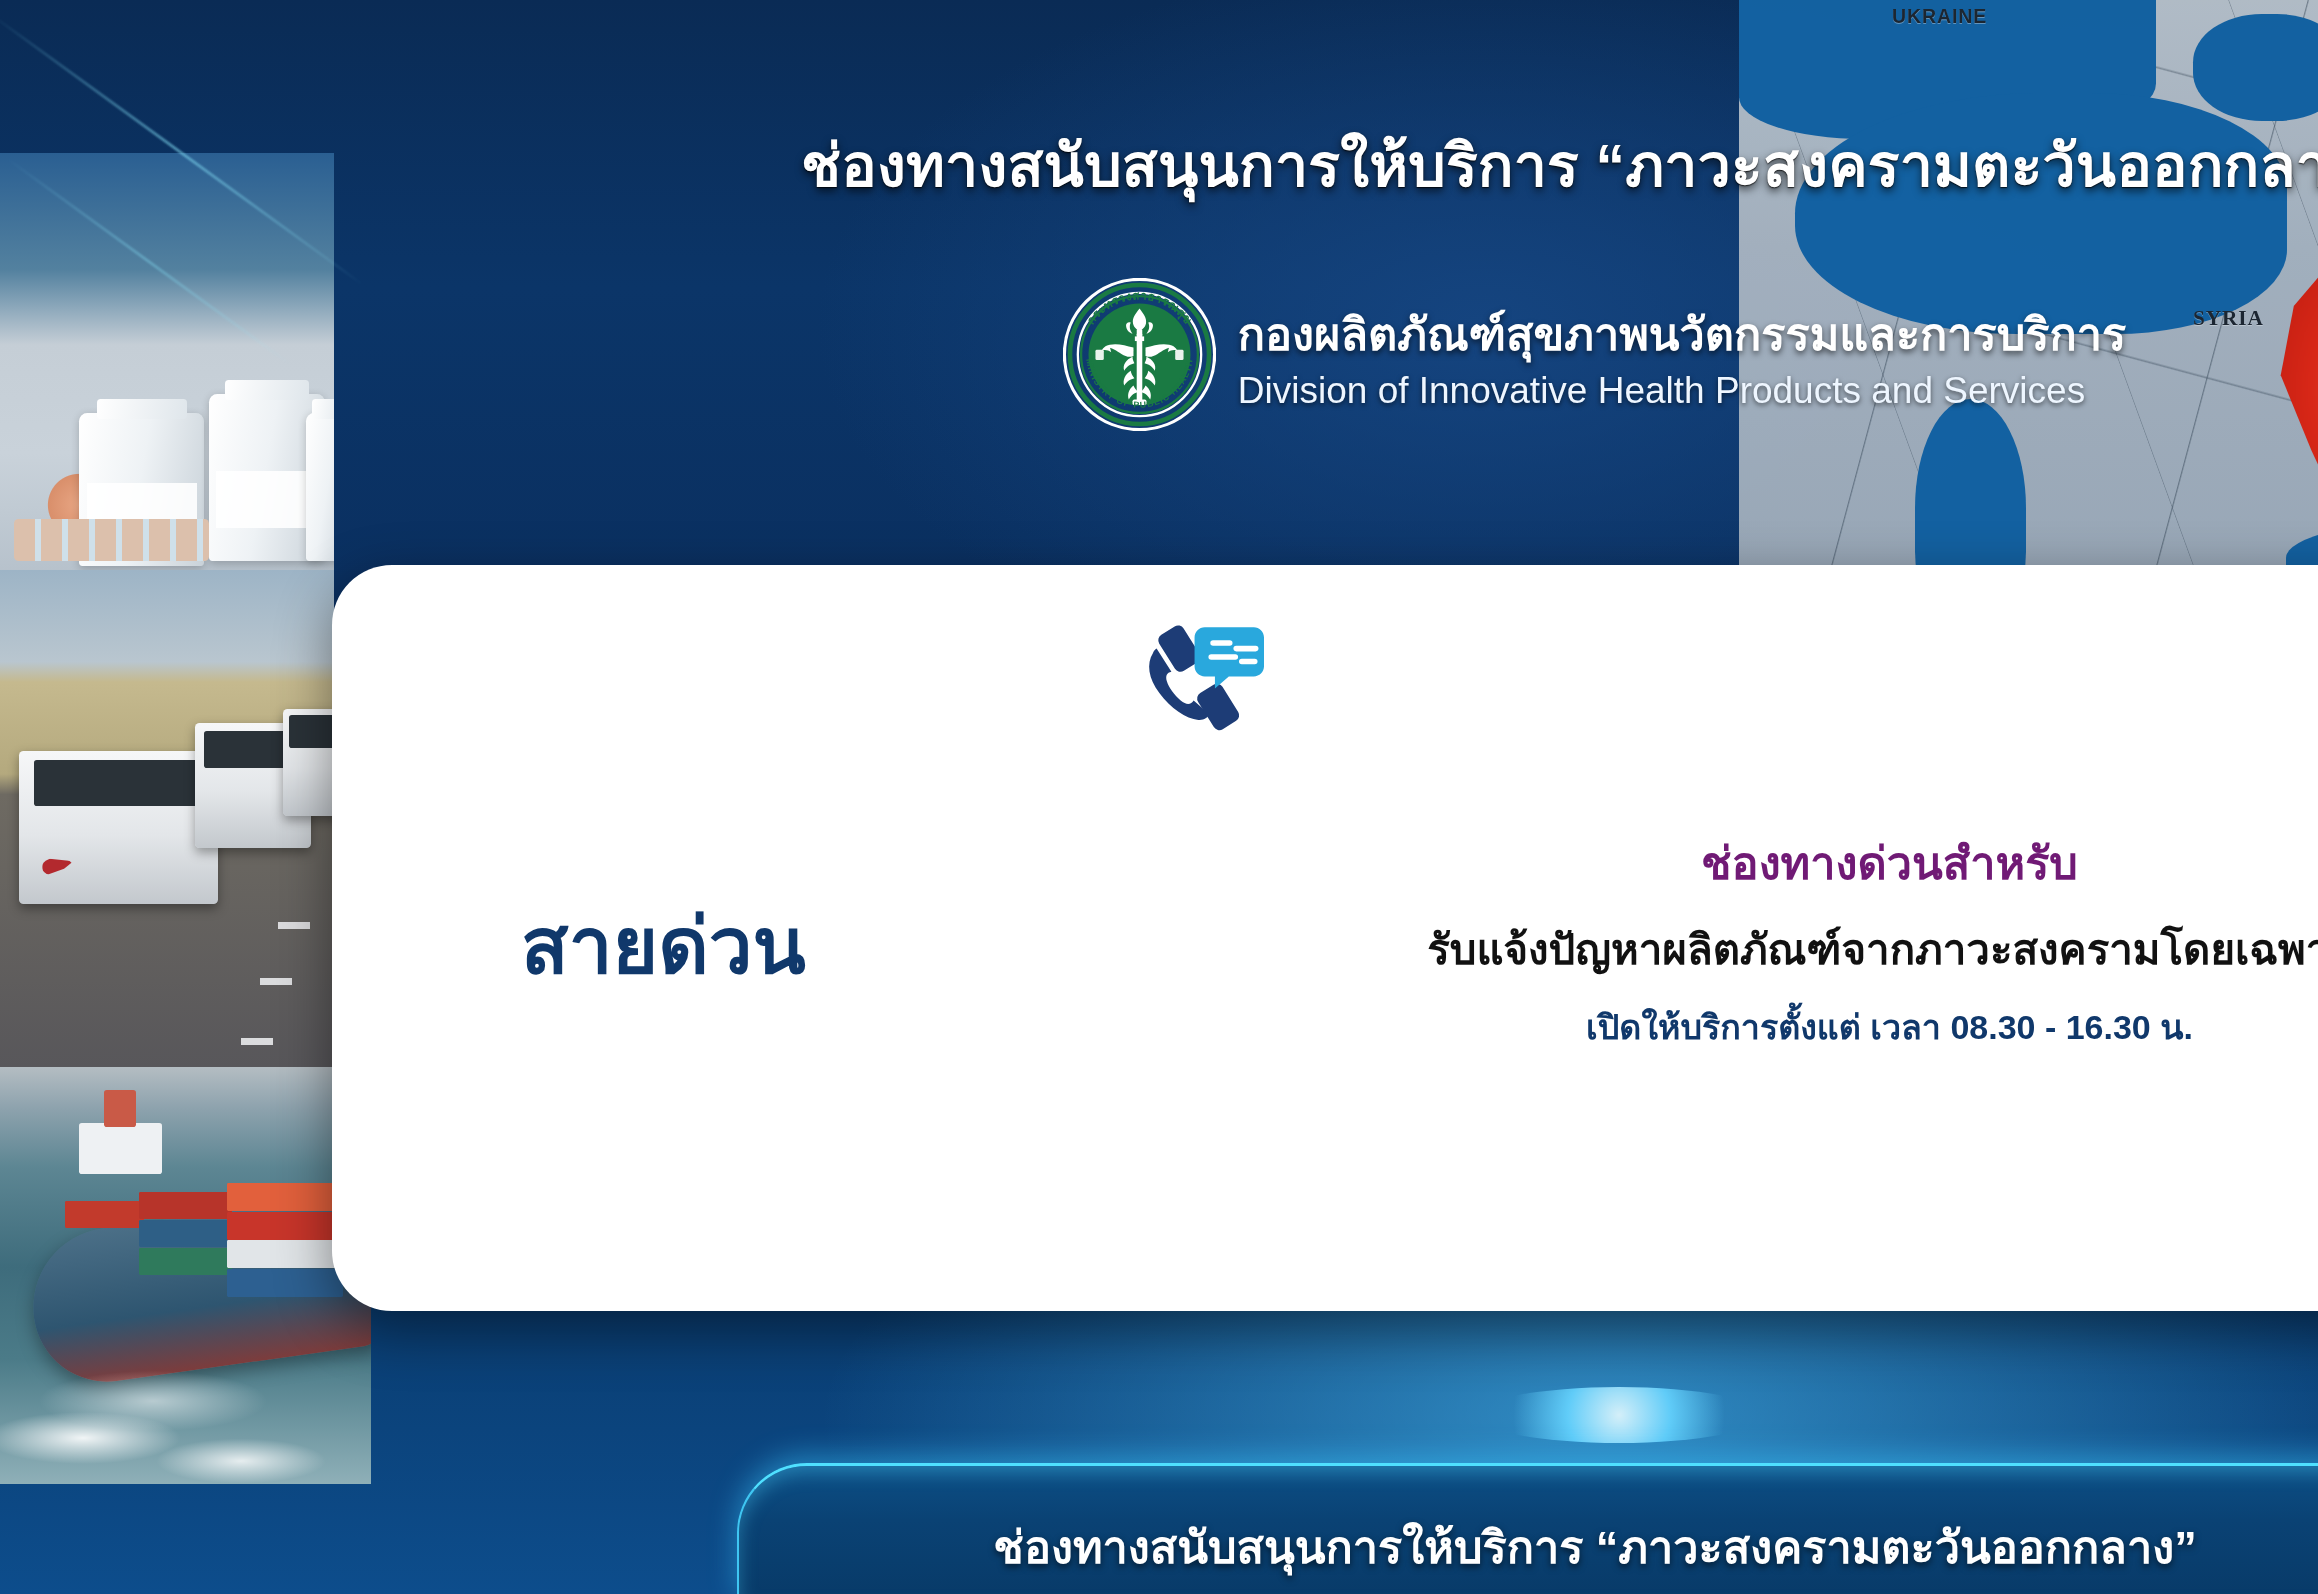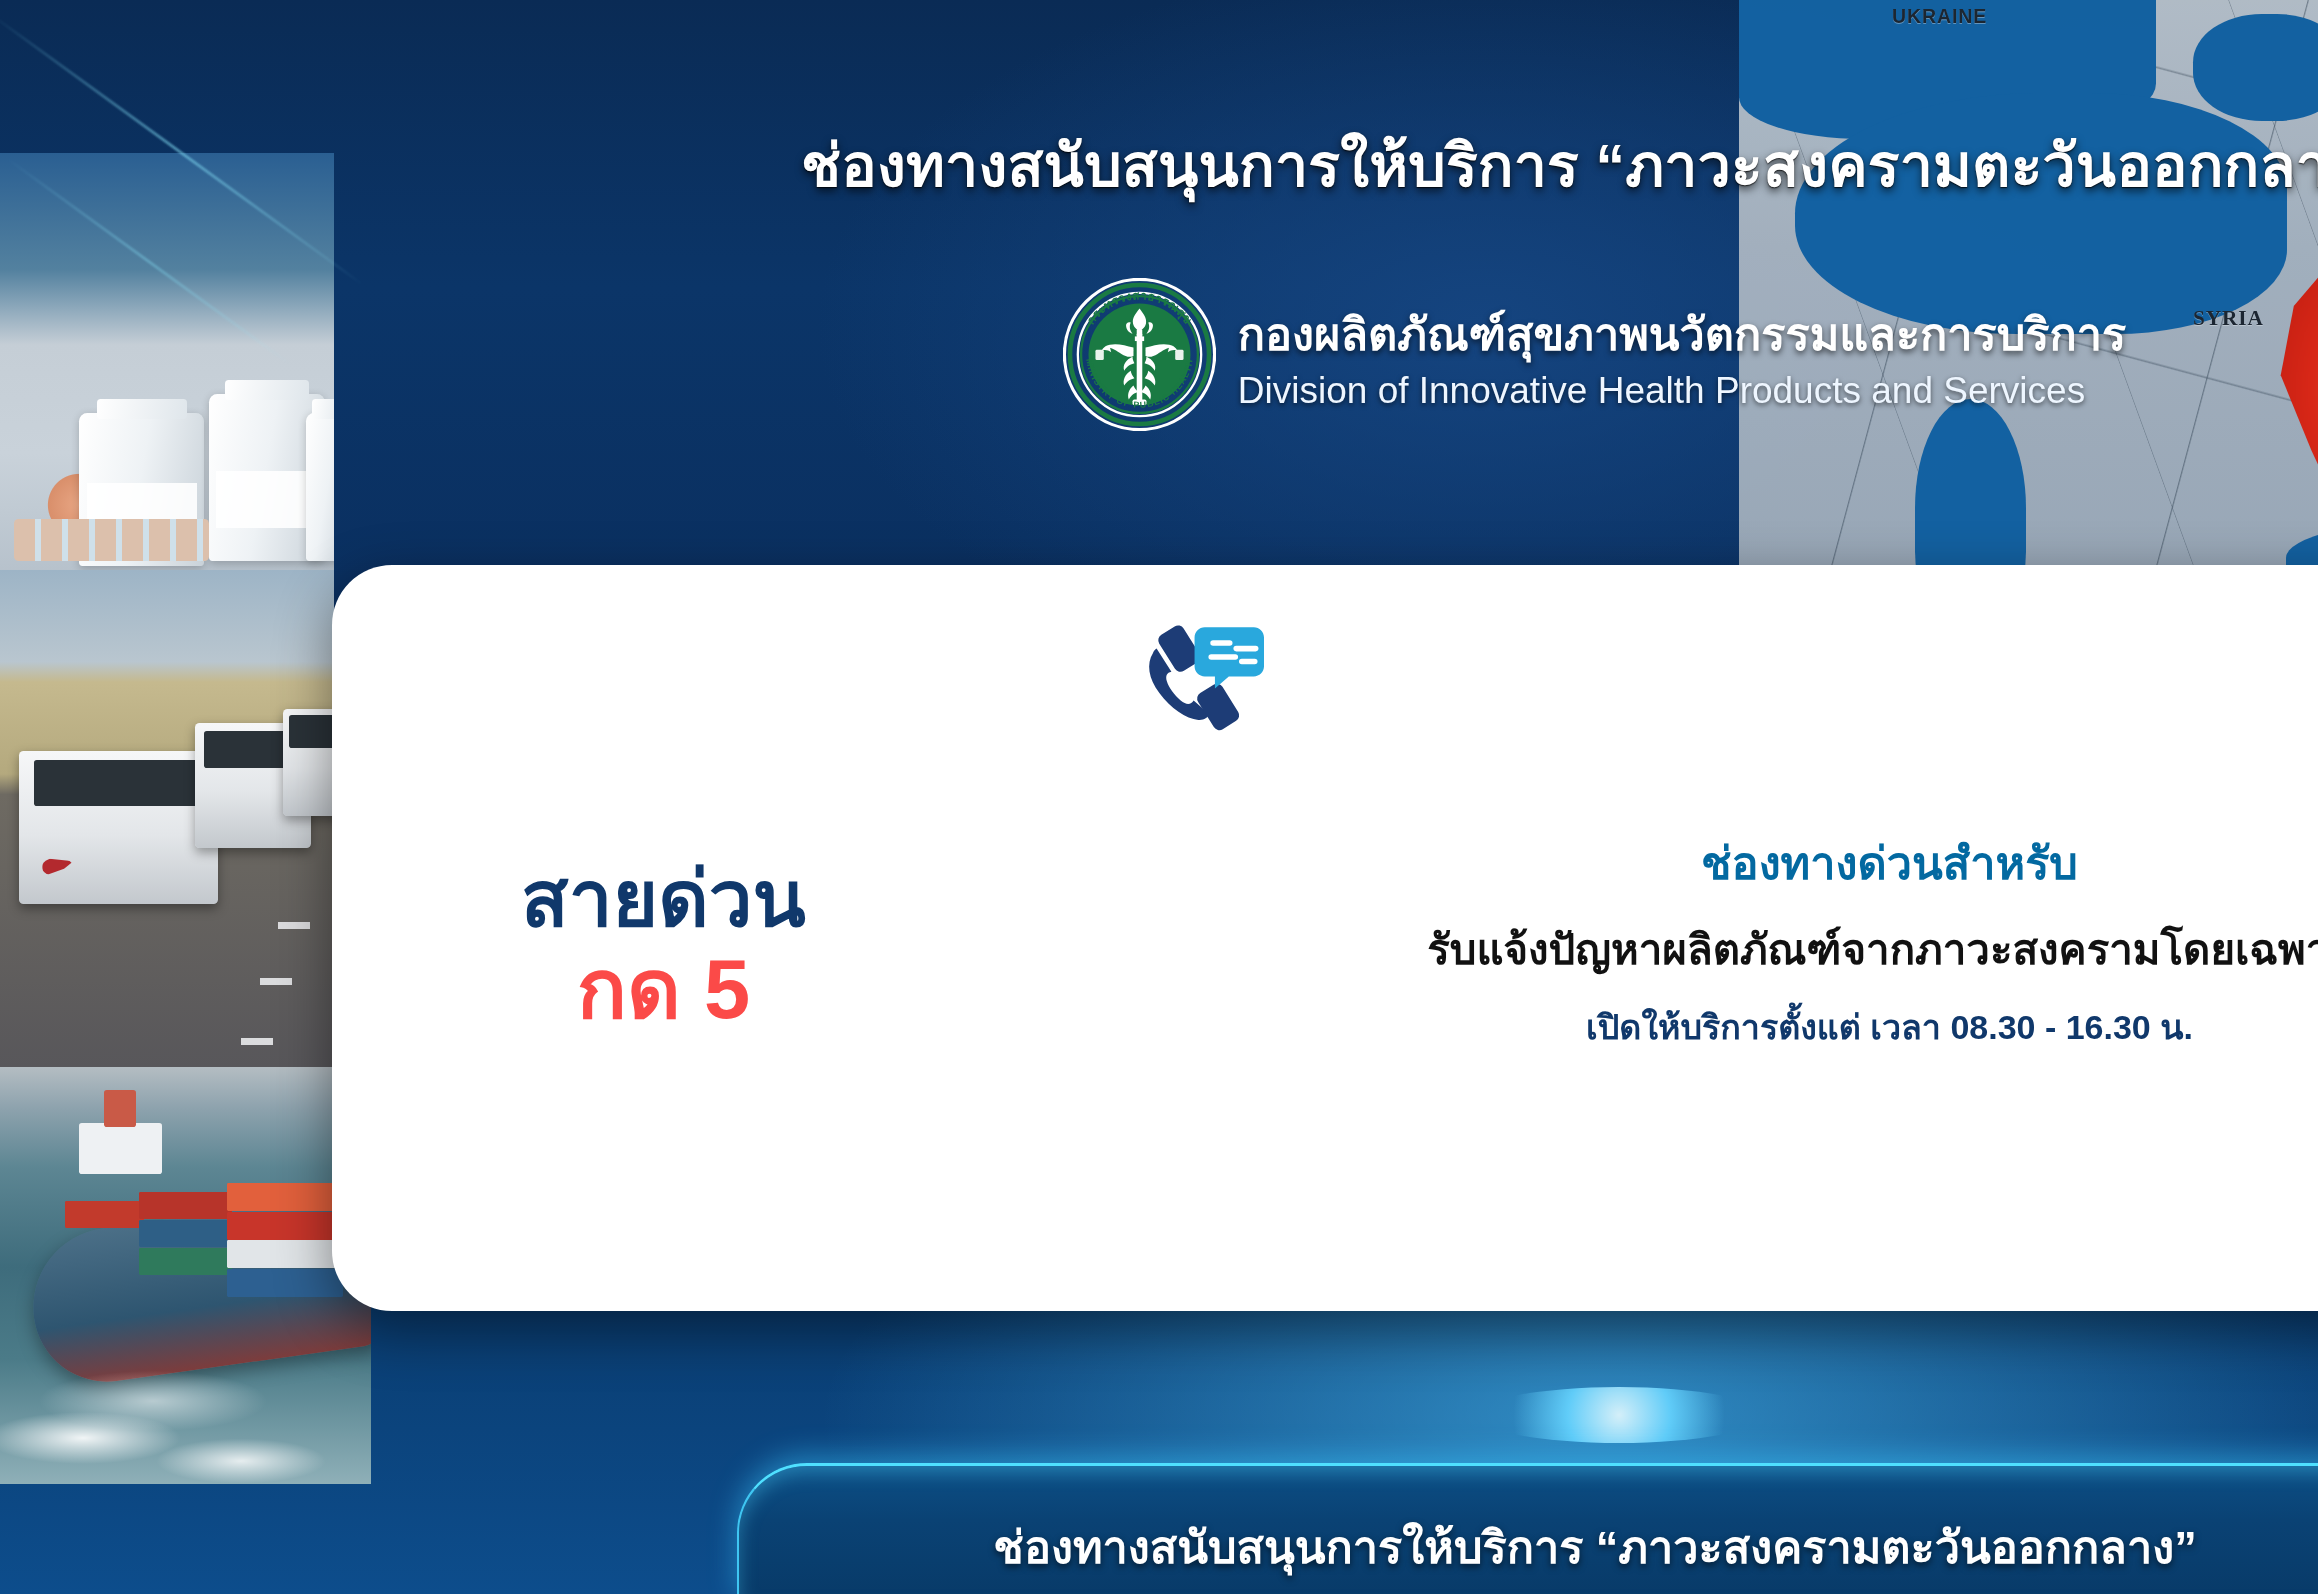--- a/index.html
+++ b/index.html
@@ -108,21 +108,21 @@
           display:flex; align-items:stretch; }
   .card-left { width:663px; flex:0 0 auto; display:flex; flex-direction:column;
                align-items:center; justify-content:center; padding-top:18.5px; }
   .hl-word { font-size:78px; font-weight:bold; color:#10386b; line-height:1.05; }
   .hl-num  { font-size:125px; font-weight:bold; color:#10386b; line-height:1.0; letter-spacing:-1.9px; }
   .hl-press{ font-size:83px; font-weight:bold; color:#fb4a48; line-height:1.1; margin-top:2.8px; }
 
   .card-right { flex:1 1 auto; position:relative; display:flex; flex-direction:column;
                 align-items:center; justify-content:center; padding:0 65px 0 28px; }
   .chat-icon { position:absolute; left:144px; top:52px; width:125px; height:116px; }
-  .r-head { font-size:45px; font-weight:bold; color:#0369a1; margin-bottom:23px; }
+  .r-head { font-size:45px; font-weight:bold; color:#701a75; margin-bottom:23px; }
   .r-line { font-size:42px; font-weight:bold; color:#111; line-height:1.32; }
   .r-time { font-size:34px; font-weight:bold; color:#10386b; margin-top:27px; line-height:1.3; }
   .r-time2{ font-size:34px; font-weight:bold; color:#22b573; line-height:1.3; }
 
   
   .footer { position:absolute; left:737px; top:1463px; width:1716px; height:139px;
             border-radius:70px 70px 0 0;
             background:linear-gradient(180deg,#0c4f86 0%,#0a4274 40%,#083a68 100%);
             border-top:3.2px solid #4fe0ff; border-left:2.3px solid #3fc6f2; border-right:2.3px solid #3fc6f2;
             box-shadow:0 -8.3px 28px rgba(60,200,255,.45), inset 0 6.5px 18.5px rgba(80,215,255,.35);
@@ -249,21 +249,20 @@
     <div class="hdr-txt">
       <div class="hdr-th">กองผลิตภัณฑ์สุขภาพนวัตกรรมและการบริการ</div>
       <div class="hdr-en">Division of Innovative Health Products and Services</div>
     </div>
   </div>
 
   <div class="card">
 
     <div class="card-left">
       <div class="hl-word">สายด่วน</div>
-      <div class="hl-press">กด 5</div>
     </div>
 
     <div class="card-right">
 
       <div class="chat-icon">
         <svg viewBox="0 0 270 250" width="125" height="116" aria-hidden="true">
           <g fill="#1d3c76">
             <path d="M30 78c-14 22-10 54 14 86 24 33 58 56 84 58 12 1 20-4 24-12l-34-30c-6 10-16 10-28 0-14-12-26-28-30-42-3-11 0-18 10-20L38 68c-3 2-6 5-8 10z"></path>
             <rect x="56" y="22" width="62" height="92" rx="14" transform="rotate(-32 87 68)"></rect>
             <rect x="140" y="148" width="62" height="92" rx="14" transform="rotate(-32 171 194)"></rect>

